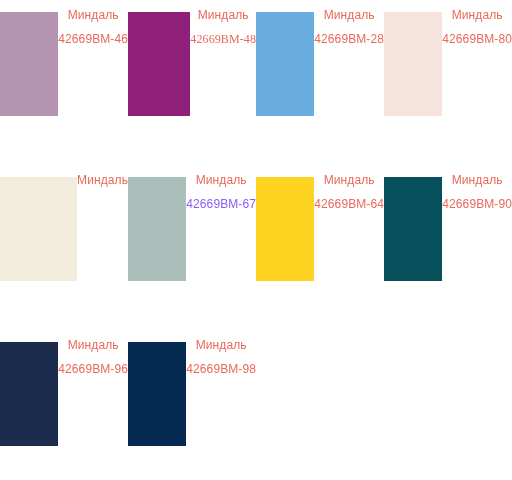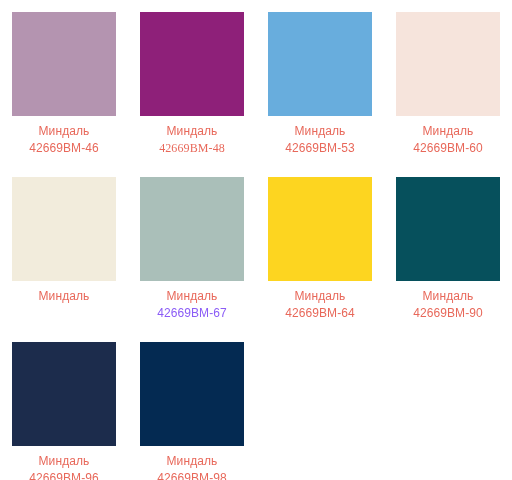--- a/index.html
+++ b/index.html
@@ -22,22 +22,21 @@
     width: 512px;
     height: 495px;
     box-sizing: border-box;
   }
 
   .swatch-cell {
     width: 128px;
     height: 165px;
     box-sizing: border-box;
     display: flex;
-    flex-direction: column;
-    align-items: center;
+    flex-direction: row;
     position: relative;
   }
 
   .swatch-cell.empty {
     visibility: hidden;
   }
 
   .swatch-chip {
     width: 104px;
     height: 104px;
@@ -54,21 +53,21 @@
   .swatch-name,
   .swatch-code {
     display: block;
     font-size: 12px;
     color: #e8685a;
     letter-spacing: 0.1px;
     white-space: nowrap;
   }
 
   .swatch-code {
-    margin-top: 1px;
+    margin-top: 8px;
   }
 </style>
 </head>
 <body style="background-color: rgb(255, 255, 255);">
 
 <div id="swatch-grid">
 
   <div class="swatch-cell">
     <span class="swatch-chip" style="background-color: rgb(180, 148, 176);"></span>
     <span class="swatch-caption">
@@ -82,29 +81,29 @@
     <span class="swatch-caption">
       <span class="swatch-name" style="color: rgb(232, 104, 90);">Миндаль</span>
       <span class="swatch-code" style="color: rgb(232, 104, 90); font-family: Liberation Serif, serif;">42669BM-48</span>
     </span>
   </div>
 
   <div class="swatch-cell">
     <span class="swatch-chip" style="background-color: rgb(104, 173, 221);"></span>
     <span class="swatch-caption">
       <span class="swatch-name" style="color: rgb(232, 104, 90);">Миндаль</span>
-      <span class="swatch-code" style="color: rgb(232, 104, 90);">42669BM-53</span>
+      <span class="swatch-code" style="color: rgb(232, 104, 90);">42669BM-28</span>
     </span>
   </div>
 
   <div class="swatch-cell">
     <span class="swatch-chip" style="background-color: rgb(246, 228, 220);"></span>
     <span class="swatch-caption">
       <span class="swatch-name" style="color: rgb(232, 104, 90);">Миндаль</span>
-      <span class="swatch-code" style="color: rgb(232, 104, 90);">42669BM-60</span>
+      <span class="swatch-code" style="color: rgb(232, 104, 90);">42669BM-80</span>
     </span>
   </div>
 
   <div class="swatch-cell">
     <span class="swatch-chip" style="background-color: rgb(242, 236, 220);"></span>
     <span class="swatch-caption">
       <span class="swatch-name" style="color: rgb(232, 104, 90);">Миндаль</span>
     </span>
   </div>
 

